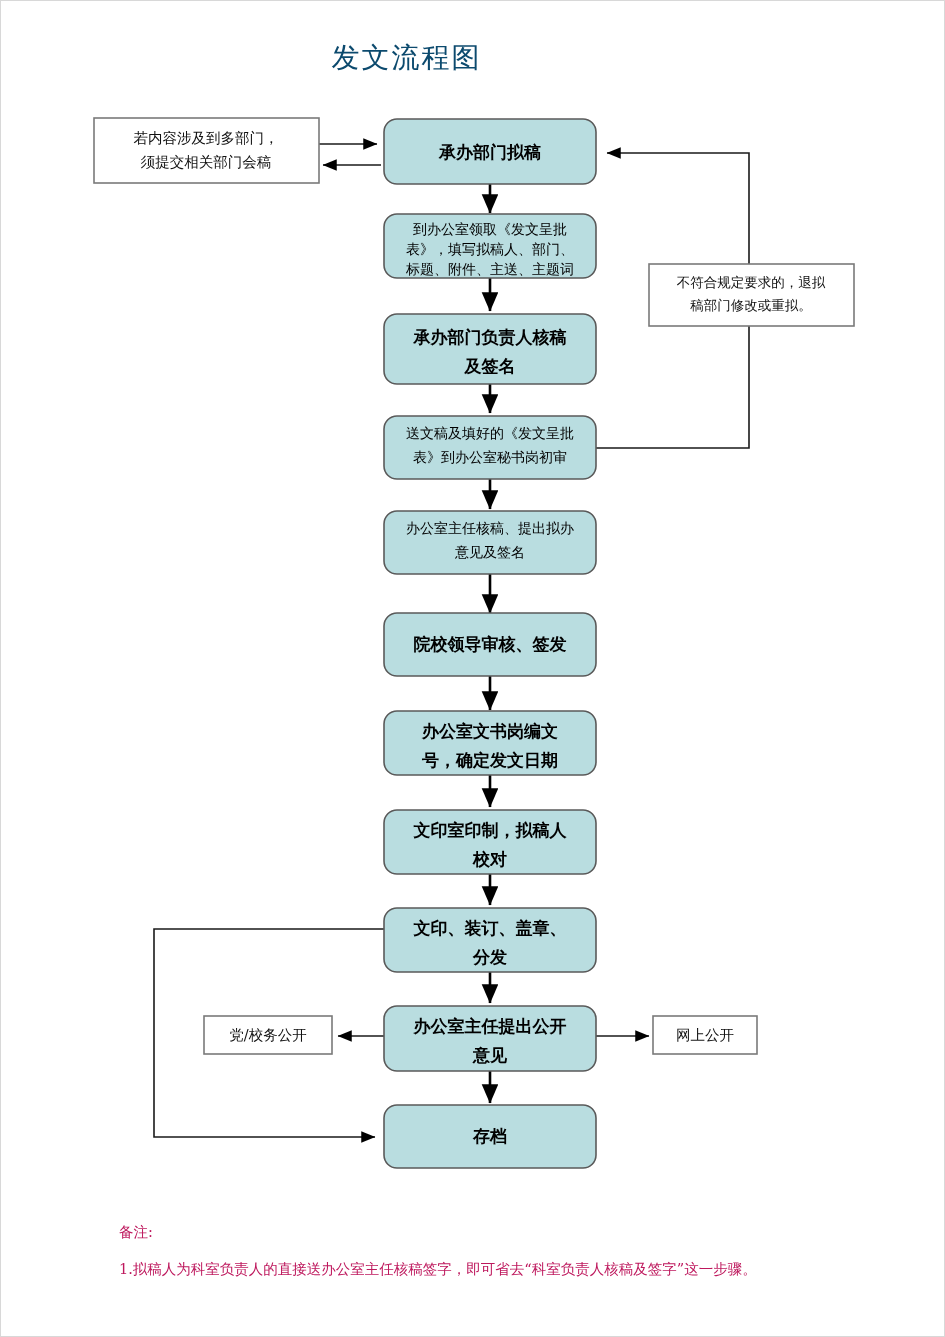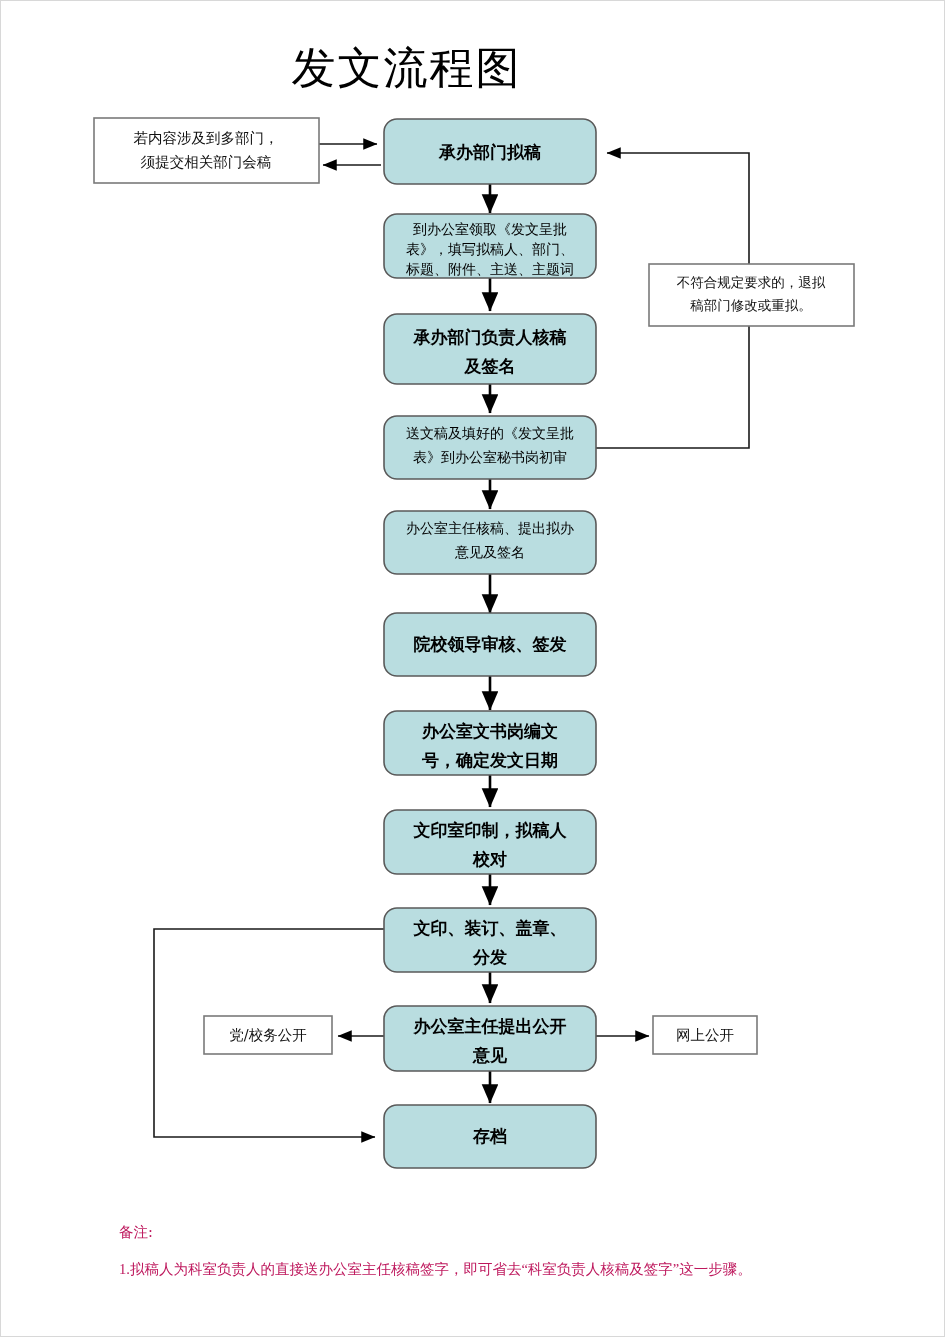--- a/index.html
+++ b/index.html
@@ -17,23 +17,23 @@
     overflow: hidden;
     font-family: "DejaVu Sans", "Liberation Sans", sans-serif;
   }
   #chart-title {
     position: absolute;
     left: 0;
     top: 38px;
     width: 811px;
     text-align: center;
     font-family: "DejaVu Serif", "Liberation Serif", serif;
-    font-size: 44px;
+    font-size: 28px;
     font-weight: 400;
-    color: #000000;
+    color: #0c4a6e;
     letter-spacing: 2px;
   }
   svg#flow {
     position: absolute;
     left: 0;
     top: 0;
   }
   .node-rect {
     fill: #b9dde0;
     stroke: #5a5a5a;
@@ -90,21 +90,20 @@
     font-family: "DejaVu Serif", "Liberation Serif", serif;
     color: #be185d;
   }
   .fn-label {
     font-size: 14.5px;
     margin-bottom: 16px;
   }
   .fn-item {
     font-size: 14.5px;
     line-height: 1.6;
-    font-family: Liberation Serif, serif;
   }
 </style>
 </head>
 <body>
 
 <div id="page">
 
   <div id="chart-title">发文流程图</div>
 
   <svg id="flow" width="945" height="1200" viewBox="0 0 945 1200">

